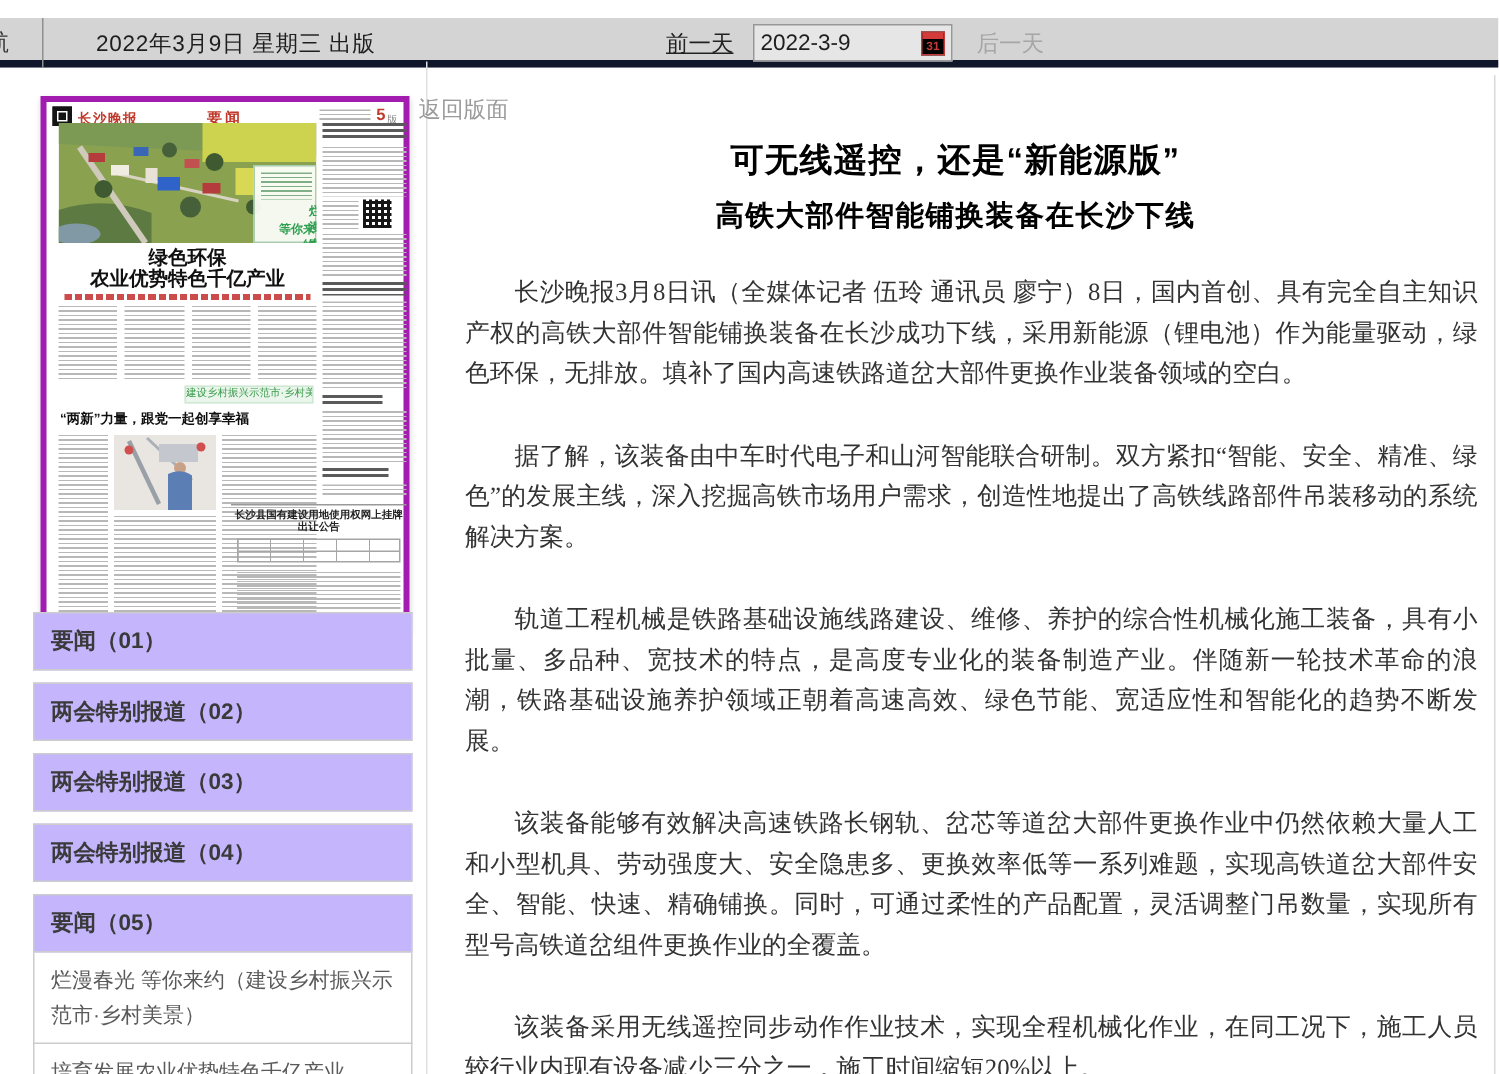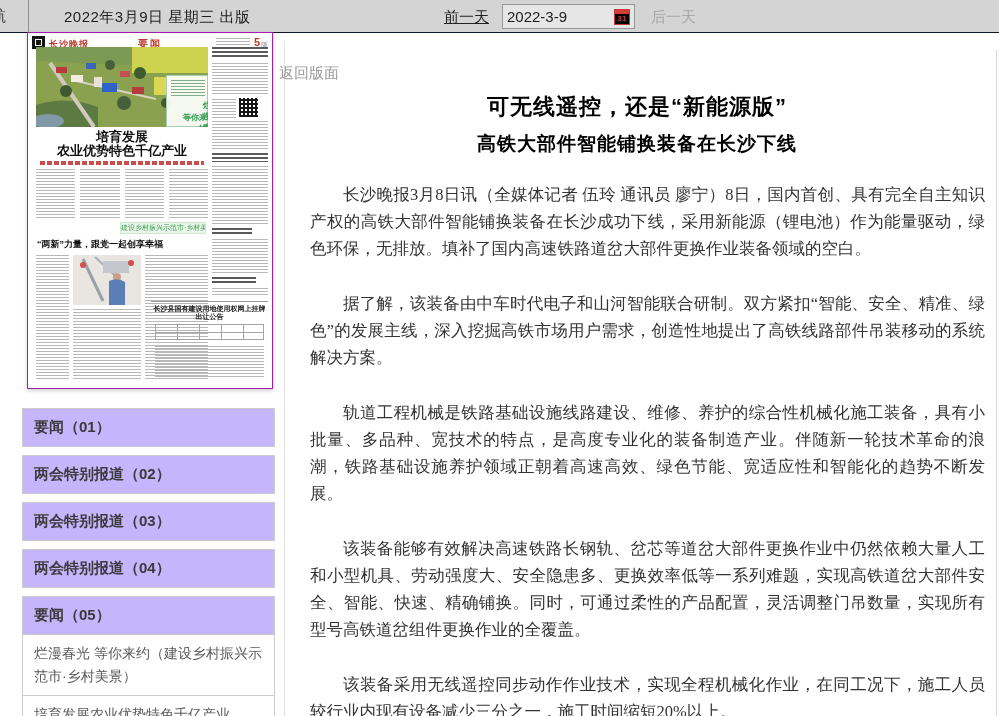--- a/index.html
+++ b/index.html
@@ -1,43 +1,43 @@
 <!DOCTYPE html>
 <html><head>
 <meta charset="utf-8">
 <style>
   * { margin:0; padding:0; box-sizing:border-box; }
   html,body { width:999px; height:716px; overflow:hidden; background:#fff;
               font-family:"Liberation Sans", sans-serif; }
   body { position:relative; }
 
   
-  .topbar { position:absolute; left:0; top:0; width:999px; height:33px;
-            background:#d4d4d4; border-bottom:1px solid #0f172a; font-size:15px; color:#1e1e1e; }
+  .topbar { position:absolute; left:0; top:12px; width:999px; height:33px;
+            background:#d4d4d4; border-bottom:5px solid #0f172a; font-size:15px; color:#1e1e1e; }
   .nav-partial { position:absolute; left:-9px; top:7px; color:#333; }
   .tb-divider { position:absolute; left:28px; top:0; width:1px; height:33px; background:#8f8f8f; }
   .pub-date { position:absolute; left:64px; top:8px; letter-spacing:0.5px; }
   .prev-day { position:absolute; left:444px; top:8px; color:#222; text-decoration:underline; cursor:pointer; }
   .datebox { position:absolute; left:502px; top:4px; width:133px; height:25px;
              background:#e6e6e6; border:1px solid #979797; display:flex; align-items:center; padding:0 4px; }
   .datebox input { flex:1; min-width:0; border:none; background:transparent; font-size:15px;
                    color:#1e1e1e; font-family:"Liberation Sans",sans-serif; outline:none; }
   .cal-icon { width:16px; height:16px; background:#000000; border:1px solid #c23b3b; position:relative; flex:0 0 auto; cursor:pointer; }
   .cal-top { position:absolute; left:0; right:0; top:0; height:4px; background:#d43c3c; }
   .cal-num { position:absolute; left:0; right:0; bottom:0; height:10px; font-size:8px; line-height:10px;
              text-align:center; color:#c23b3b; font-weight:bold; }
   .next-day { position:absolute; left:651px; top:8px; color:#a6a6a6; cursor:default;font-family:Liberation Mono, monospace; }
 
   
   .side-sep  { position:absolute; left:284px; top:41px; width:1px; height:675px; background:#e1e1e1; }
   .right-line{ position:absolute; left:996px; top:50px; width:1px; height:666px; background:#d9d9d9; }
 
   
-  .thumb { position:absolute; left:27px; top:32px; width:246px; height:357px; background:#fff;
-           border:1px solid #a21caf; box-shadow:0 2px 4px rgba(0,0,0,.18); cursor:pointer; }
+  .thumb { position:absolute; left:27px; top:64px; width:246px; height:357px; background:#fff;
+           border:4px solid #a21caf; box-shadow:0 2px 4px rgba(0,0,0,.18); cursor:pointer; }
   .thumb * { position:absolute; }
   .th-logo { left:4px; top:3px; width:13px; height:13px; background:#141414; border:2px solid #141414;
              outline:1px solid #fff; outline-offset:-4px; }
   .th-masthead { left:21px; top:5px; font-size:9px; font-weight:bold; color:#c0392b; letter-spacing:1px; }
   .th-section { left:50%; top:4px; transform:translateX(-50%); font-size:10px; font-weight:bold; color:#c0392b; letter-spacing:2px; }
   .th-pageinfo { right:4px; top:3px; width:52px; height:12px; }
   .th-pageinfo .pi-lines { left:0; top:2px; width:34px; height:8px;
       background:repeating-linear-gradient(to bottom,#b5b5b5 0 1px,transparent 1px 3px); }
   .th-pagenum { right:8px; top:0; font-size:11px; font-weight:bold; color:#c0392b; }
   .th-pageunit { right:0; top:4px; font-size:7px; color:#888; }
@@ -165,21 +165,21 @@
       <circle cx="130" cy="56" r="5" fill="#3f5a30"></circle>
     </svg>
     <span class="green-note">
       <span class="gn-lines"></span>
       <span class="gn-t1">烂漫春光</span>
       <span class="gn-t2">等你来约</span>
     </span>
   </span>
 
   <span class="th-headline1">
-    <span style="position:static">培育发展</span><br>
+    <span style="position:static">绿色环保</span><br>
     <span style="position:static">农业优势特色千亿产业</span>
   </span>
   <span class="th-subhead"></span>
 
   <span class="th-cols1">
     <div></div>
     <div></div>
     <div></div>
     <div></div>
   </span>

